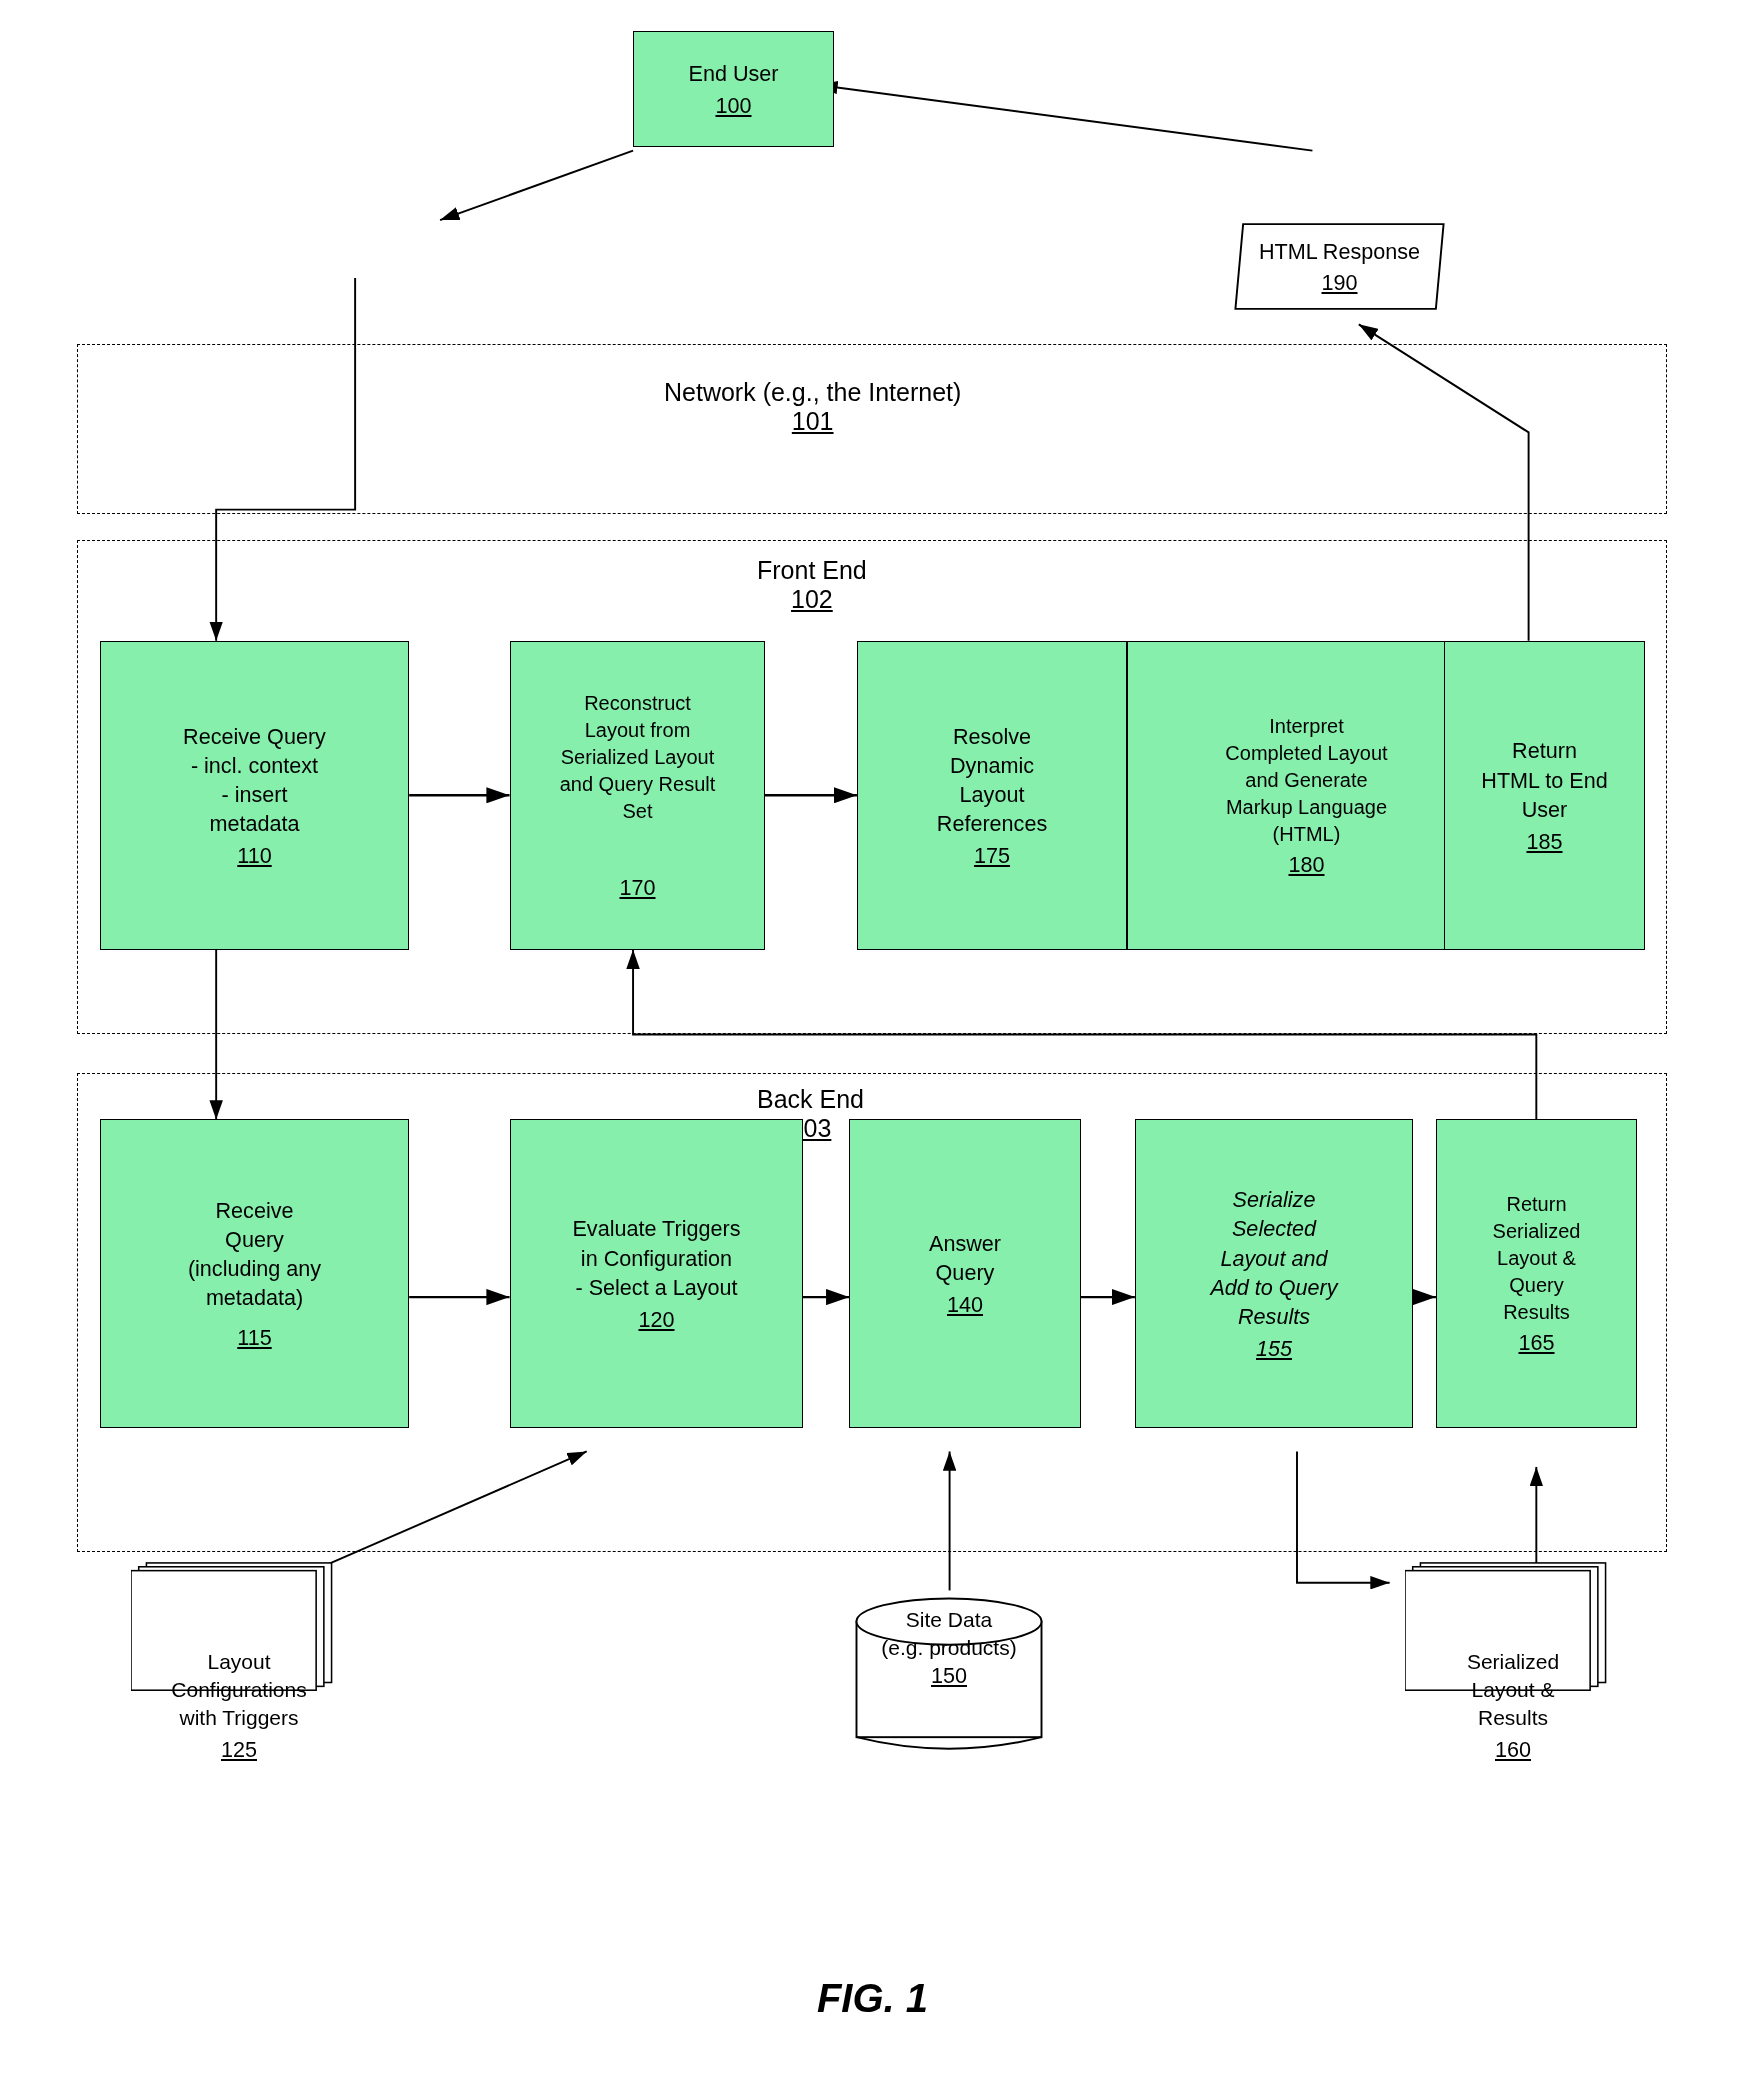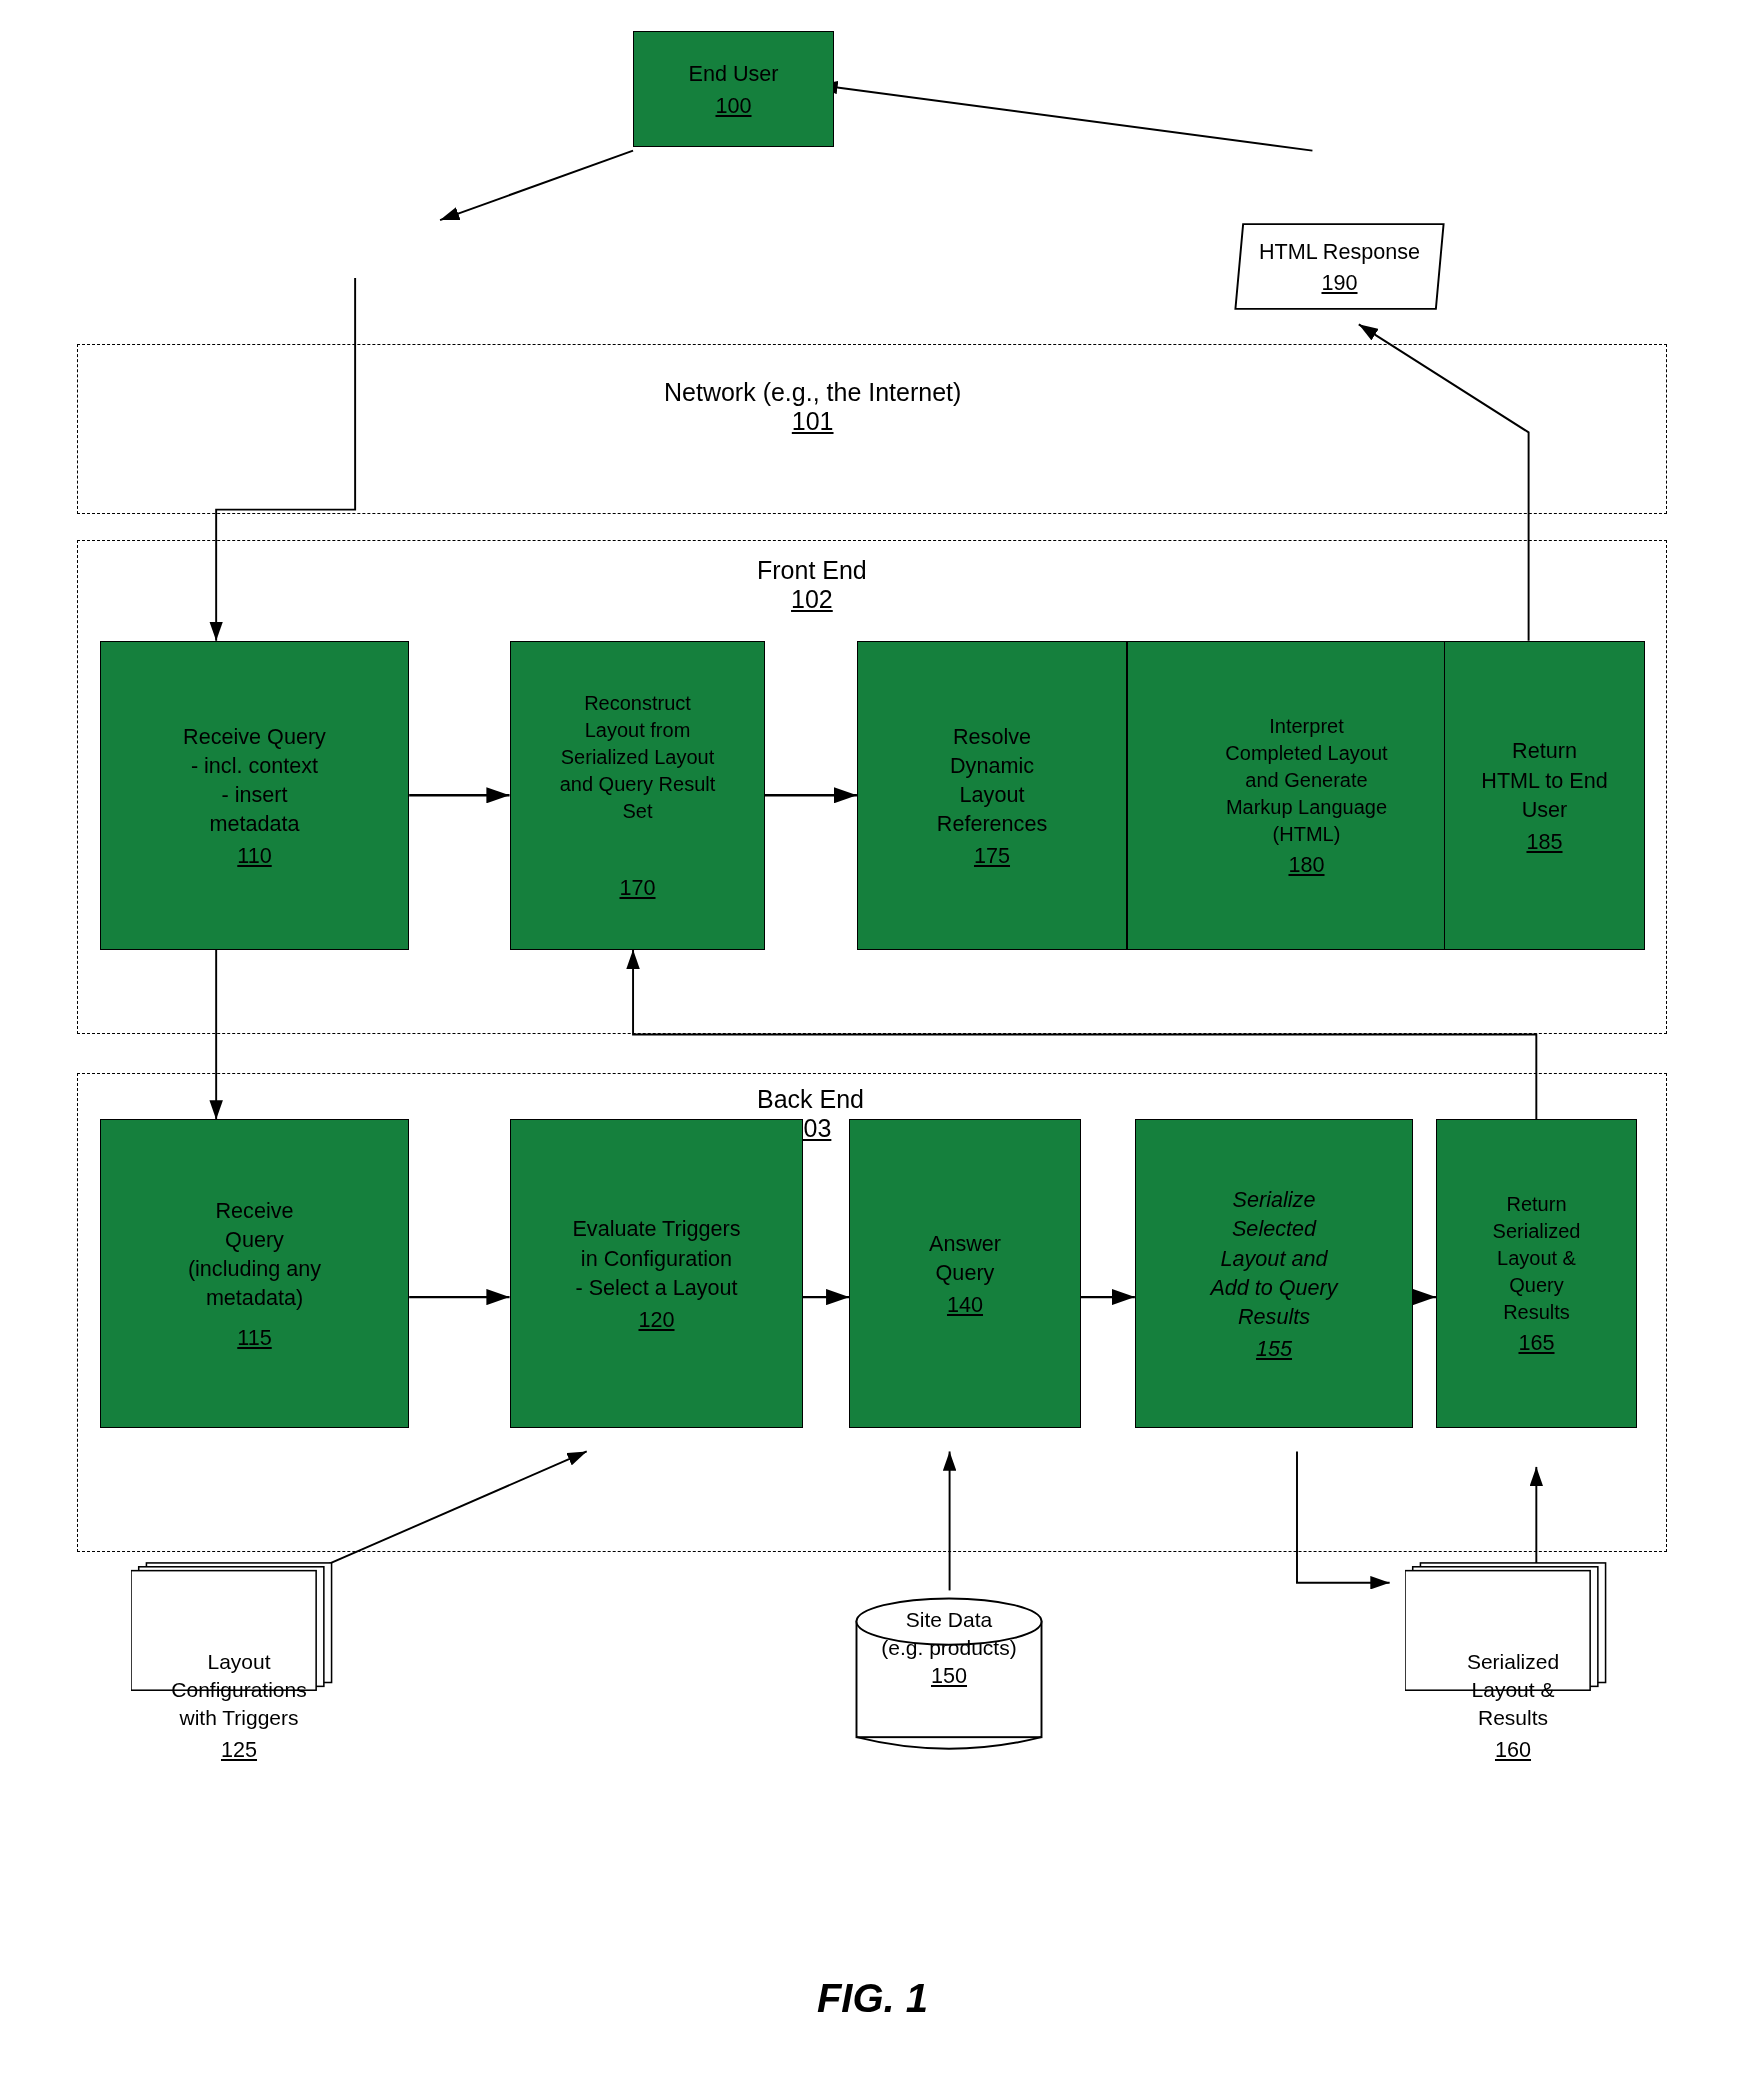--- a/index.html
+++ b/index.html
@@ -12,21 +12,21 @@
       overflow: hidden;
     }
     .diagram-container {
       position: relative;
       width: 1744px;
       height: 2046px;
     }
     .box {
       position: absolute;
       border: 1.9px solid #000;
-      background: #15803d;
+      background: #86efac;
       display: flex;
       flex-direction: column;
       align-items: center;
       justify-content: center;
       text-align: center;
       padding: 9.3px 7.7px;
     }
     .box-label {
       font-size: 21.6px;
       line-height: 1.35;

